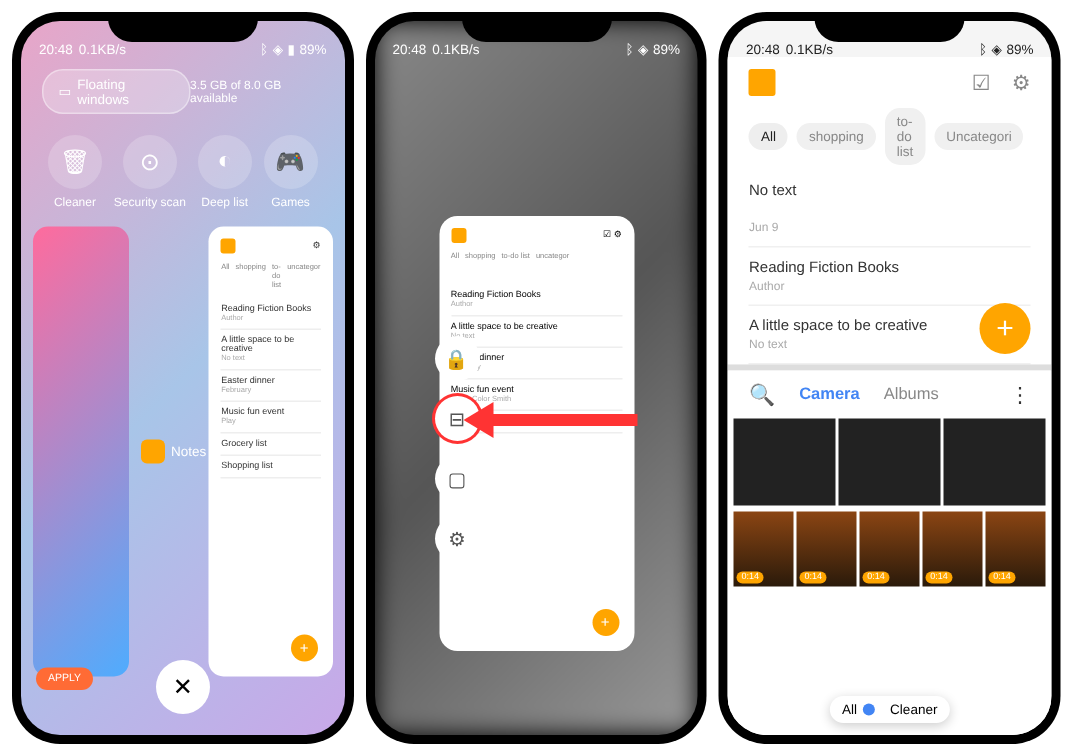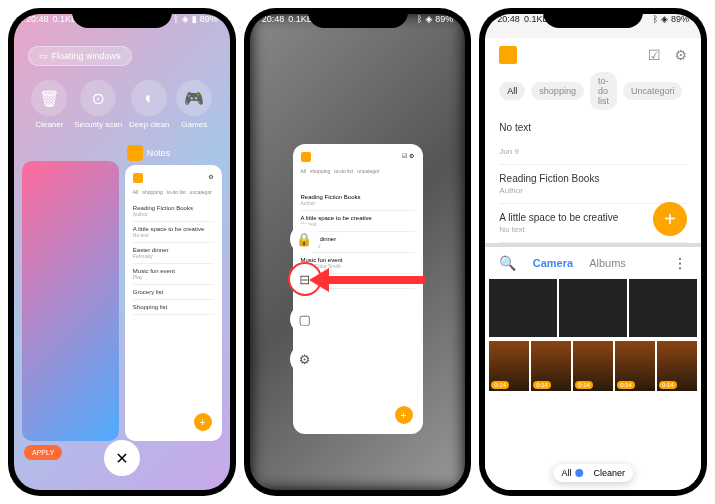--- a/index.html
+++ b/index.html
@@ -1,34 +1,34 @@
 <!DOCTYPE html>
 <html><head>
 <meta charset="utf-8">
 <style>
 *{margin:0;padding:0;box-sizing:border-box;font-family:-apple-system,sans-serif}
 body{background:#fff;width:715px;height:504px;display:flex;gap:8px;padding:8px}
 .phone{flex:1;background:#000;border-radius:32px;padding:6px;position:relative;overflow:hidden}
 .screen{width:100%;height:100%;border-radius:26px;overflow:hidden;position:relative;background:linear-gradient(135deg,#e8a5c8 0%,#a8c5e8 50%,#c8a8e8 100%)}
 .notch{position:absolute;top:0;left:50%;transform:translateX(-50%);width:100px;height:20px;background:#000;border-radius:0 0 16px 16px;z-index:100}
-.statusbar{height:24px;display:flex;justify-content:space-between;align-items:flex-start;padding:0 12px;font-size:9px;color:#fff;position:relative;z-index:50}
+.statusbar{height:24px;display:flex;justify-content:space-between;align-items:flex-end;padding:0 12px;font-size:9px;color:#fff;position:relative;z-index:50}
 .statusbar.dark{color:#222}
 .sb-left{display:flex;gap:4px}
 .sb-right{display:flex;gap:3px;align-items:center}
 
 
 .recents-header{display:flex;justify-content:space-between;align-items:center;padding:8px 14px}
 .pill{background:rgba(255,255,255,0.25);border:1px solid rgba(255,255,255,0.4);border-radius:14px;padding:4px 10px;font-size:9px;color:#fff;display:flex;align-items:center;gap:4px}
 .storage{font-size:8px;color:#fff}
 .tools{display:flex;justify-content:space-around;padding:6px 14px 12px}
 .tool{display:flex;flex-direction:column;align-items:center;gap:4px;color:#fff}
 .tool-icon{width:36px;height:36px;background:rgba(255,255,255,0.2);border-radius:50%;display:flex;align-items:center;justify-content:center}
 .tool-label{font-size:8px}
 .cards-row{display:flex;gap:6px;padding:0 8px;height:300px}
-.app-card{flex:1;display:flex;flex-direction:column}
+.app-card{flex:1;display:flex;flex-direction:row}
 .app-label{display:flex;align-items:center;gap:4px;padding:4px 2px}
 .app-icon{width:16px;height:16px;background:#ffa500;border-radius:4px}
 .app-icon.gallery{background:#4285f4}
 .app-name{font-size:9px;color:#fff}
 .card-body{flex:1;background:#fff;border-radius:10px;overflow:hidden;position:relative}
 .mini-notes{padding:8px;font-size:6px;color:#333}
 .mini-header{display:flex;justify-content:space-between;margin-bottom:6px}
 .mini-yellow{width:10px;height:10px;background:#ffa500;border-radius:2px}
 .mini-tabs{display:flex;gap:4px;font-size:5px;margin-bottom:6px;color:#888}
 .mini-note{border-bottom:1px solid #eee;padding:4px 0}
@@ -98,33 +98,34 @@
           <span>◈</span>
           <span>▮</span>
           <span>89%</span>
         </div>
 </div>
 <div class="recents-header">
 <div class="pill">
           <span>▭</span>
           <span>Floating windows</span>
         </div>
+<div class="storage">3.5 GB of 8.0 GB available</div>
 </div>
 <div class="tools">
 <div class="tool">
           <div class="tool-icon">🗑</div>
           <div class="tool-label">Cleaner</div>
         </div>
 <div class="tool">
           <div class="tool-icon">⊙</div>
           <div class="tool-label">Security scan</div>
         </div>
 <div class="tool">
           <div class="tool-icon">◐</div>
-          <div class="tool-label">Deep clean</div>
+          <div class="tool-label">Deep list</div>
         </div>
 <div class="tool">
           <div class="tool-icon">🎮</div>
           <div class="tool-label">Games</div>
         </div>
 </div>
 <div class="cards-row">
 <div class="app-card peek">
           <div style="height:20px"></div>
           <div class="card-body"></div>

